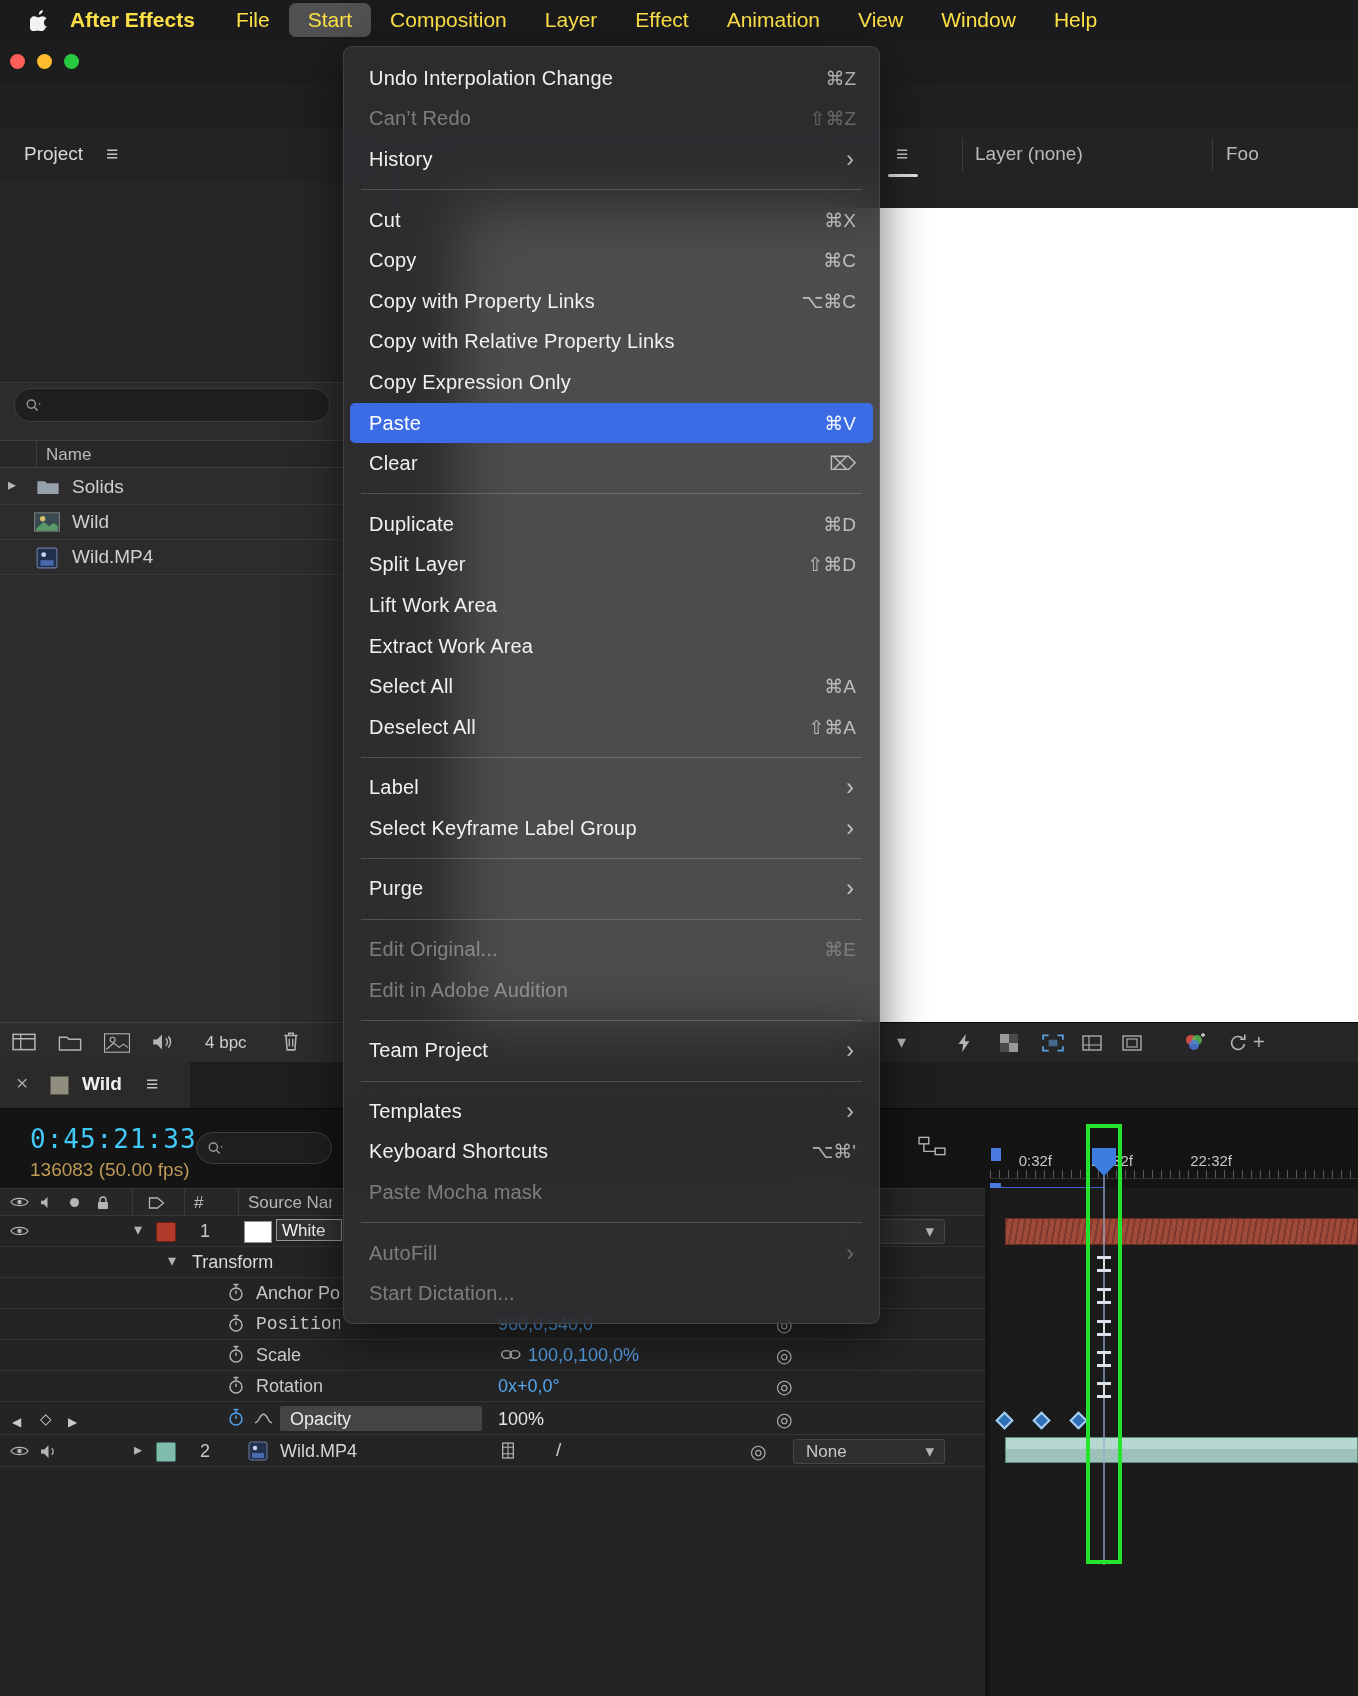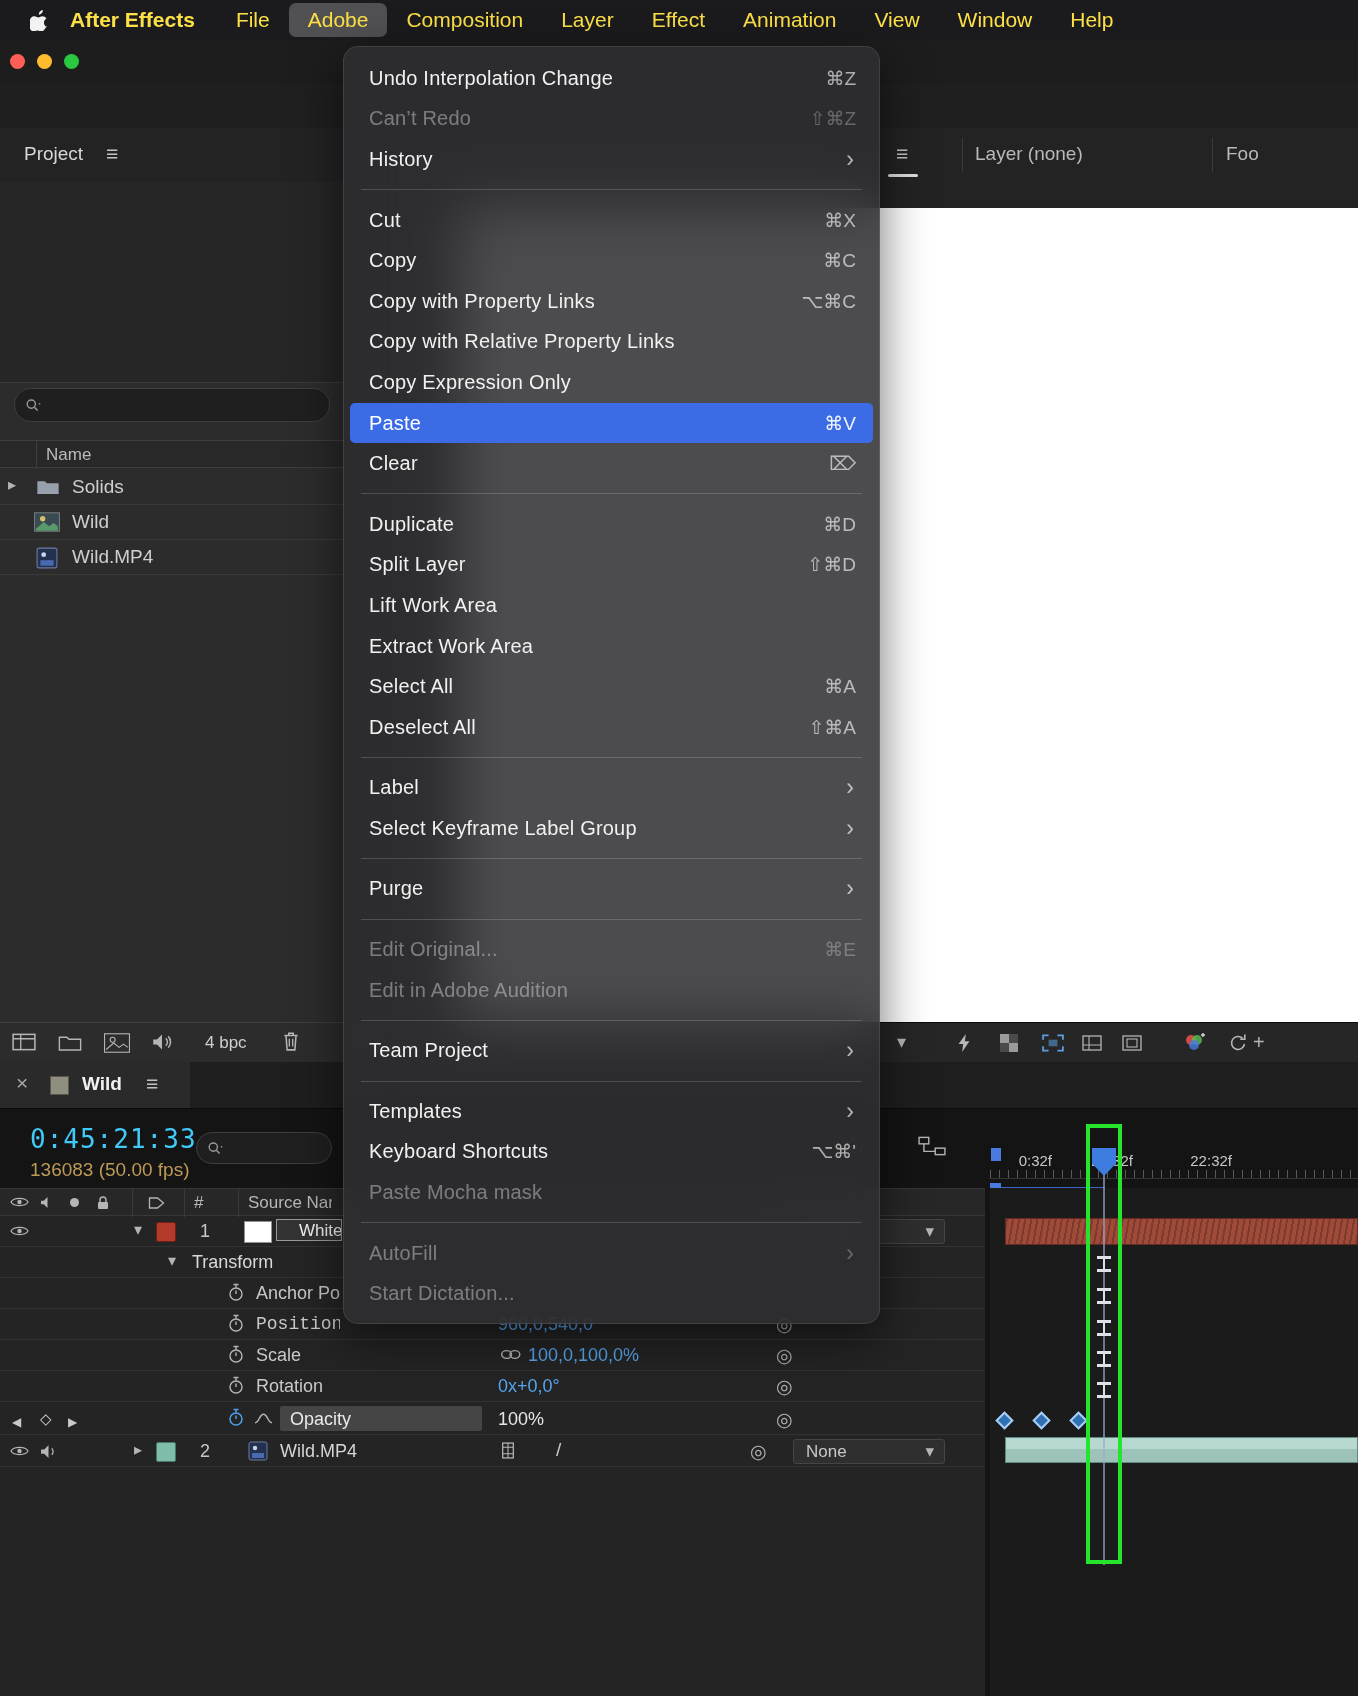--- a/index.html
+++ b/index.html
@@ -82,21 +82,21 @@
   .wa-handle{position:absolute;background:#4a7ae0;}
   .wa-bar{position:absolute;background:#3c63cc;}
   .sw{display:inline-block;color:#b5b5b5;}
   .sw.active{color:#4fa0e8;}
   .opbox{position:absolute;background:#454545;border-radius:2px;height:25px;}
   .vline{position:absolute;width:1px;background:#3a3a3a;}
 
   
   .menu{position:absolute;left:343px;top:46px;width:537px;padding:12px 0 10px;box-sizing:border-box;z-index:50;
     background:rgba(46,46,50,0.86);backdrop-filter:blur(28px) saturate(1.1);-webkit-backdrop-filter:blur(28px) saturate(1.1);
-    border-radius:15px;box-shadow:0 14px 48px rgba(0,0,0,0.55),inset 0 0 0 1px rgba(255,255,255,0.10);}
+    border-radius:9px;box-shadow:0 14px 48px rgba(0,0,0,0.55),inset 0 0 0 1px rgba(255,255,255,0.10);}
   .mi{height:40.6px;display:flex;align-items:center;margin:0 7px;padding:0 11px;border-radius:5px;font-size:20px;color:#f1f1f1;}
   .mi .l{margin-left:8px;letter-spacing:0.2px;}
   .mi .s{margin-left:auto;margin-right:6px;font-size:19px;color:rgba(255,255,255,0.62);}
   .mi.sub::after{content:"›";margin-left:auto;margin-right:8px;font-size:23px;color:rgba(255,255,255,0.65);}
   .mi.dis{color:rgba(255,255,255,0.38);}
   .mi.dis .s{color:rgba(255,255,255,0.28);}
   .mi.dis.sub::after{color:rgba(255,255,255,0.28);}
   .mi.hl{background:#3c6ce5;color:#ffffff;}
   .mi.hl .s{color:rgba(255,255,255,0.92);}
   .msep{height:1px;background:rgba(255,255,255,0.17);margin:9.5px 18px;}
@@ -109,21 +109,21 @@
 <div class="screen">
 
   <div class="menubar">
     <span class="mb-apple">
       <svg width="18" height="21" viewBox="0 0 18 21">
           <path fill="#f2f2f2" d="M12.9 0c.1 1.1-.3 2.2-1 3-0.7.9-1.9 1.6-3 1.5-.1-1.1.4-2.2 1-2.9C10.6.7 11.9.1 12.9 0zM16.9 15.4c-.5 1.2-.8 1.7-1.5 2.8-1 1.5-2.3 3.3-4 3.3-1.5 0-1.9-1-3.9-1s-2.5 1-4 1c-1.7 0-3-1.7-4-3.2C-2.1 14.2-.4 8.2 2.6 6.6c1.4-.8 3.1-.5 4.3.4.9.6 2.1.6 3 0 1.3-.9 3.2-1.1 4.7-.2.6.4 1.4 1 1.9 1.8-1.7 1-2.7 2.6-2.5 4.5.2 2.2 1.5 3.5 2.9 4.3z"></path>
         </svg>
     </span>
     <span class="mb-app">After Effects</span>
     <span class="mb-item">File</span>
-    <span class="mb-item active">Adobe</span>
+    <span class="mb-item active">Start</span>
     <span class="mb-item">Composition</span>
     <span class="mb-item">Layer</span>
     <span class="mb-item">Effect</span>
     <span class="mb-item">Animation</span>
     <span class="mb-item">View</span>
     <span class="mb-item">Window</span>
     <span class="mb-item">Help</span>
   </div>
 
   <div class="titlebar">
@@ -419,21 +419,21 @@
       <span class="a" style="left:10px;top:9px;">
         <svg width="19" height="12" viewBox="0 0 20 12">
             <path d="M1 6 C4 1 16 1 19 6 C16 11 4 11 1 6 Z" stroke="#b5b5b5" stroke-width="1.3" fill="none"></path>
             <circle cx="10" cy="6" r="2.3" fill="#b5b5b5"></circle>
           </svg>
       </span>
       <span class="a caret-d" style="left:134px;top:4px;font-size:16px;"></span>
       <span class="a" style="left:156px;top:6px;width:18px;height:18px;background:#b23b2c;border:1px solid #731f15;border-radius:2px;"></span>
       <span class="a" style="left:200px;top:5px;">1</span>
       <span class="a" style="left:244px;top:5px;width:26px;height:20px;background:#ffffff;border:1px solid #909090;"></span>
-      <span class="a clip" style="left:276px;top:3px;width:66px;height:22px;border:1px solid #9a9a9a;color:#f0f0f0;font-size:17px;line-height:22px;padding:0 22px;box-sizing:border-box;background:rgba(255,255,255,0.07);">White</span>
+      <span class="a clip" style="left:276px;top:3px;width:66px;height:22px;border:1px solid #9a9a9a;color:#f0f0f0;font-size:17px;line-height:22px;padding:0 5px;box-sizing:border-box;background:rgba(255,255,255,0.07);">White</span>
       <span class="ddown" style="left:793px;top:3px;">
         <span class="a" style="left:12px;top:0;">None</span>
         <span class="a caret-d" style="right:10px;top:0;"></span>
       </span>
     </div>
 
     <div class="lrow" style="top:185px;">
       <span class="a caret-d" style="left:168px;top:4px;font-size:16px;"></span>
       <span class="a" style="left:192px;top:5px;color:#d8d8d8;">Transform</span>
     </div>

